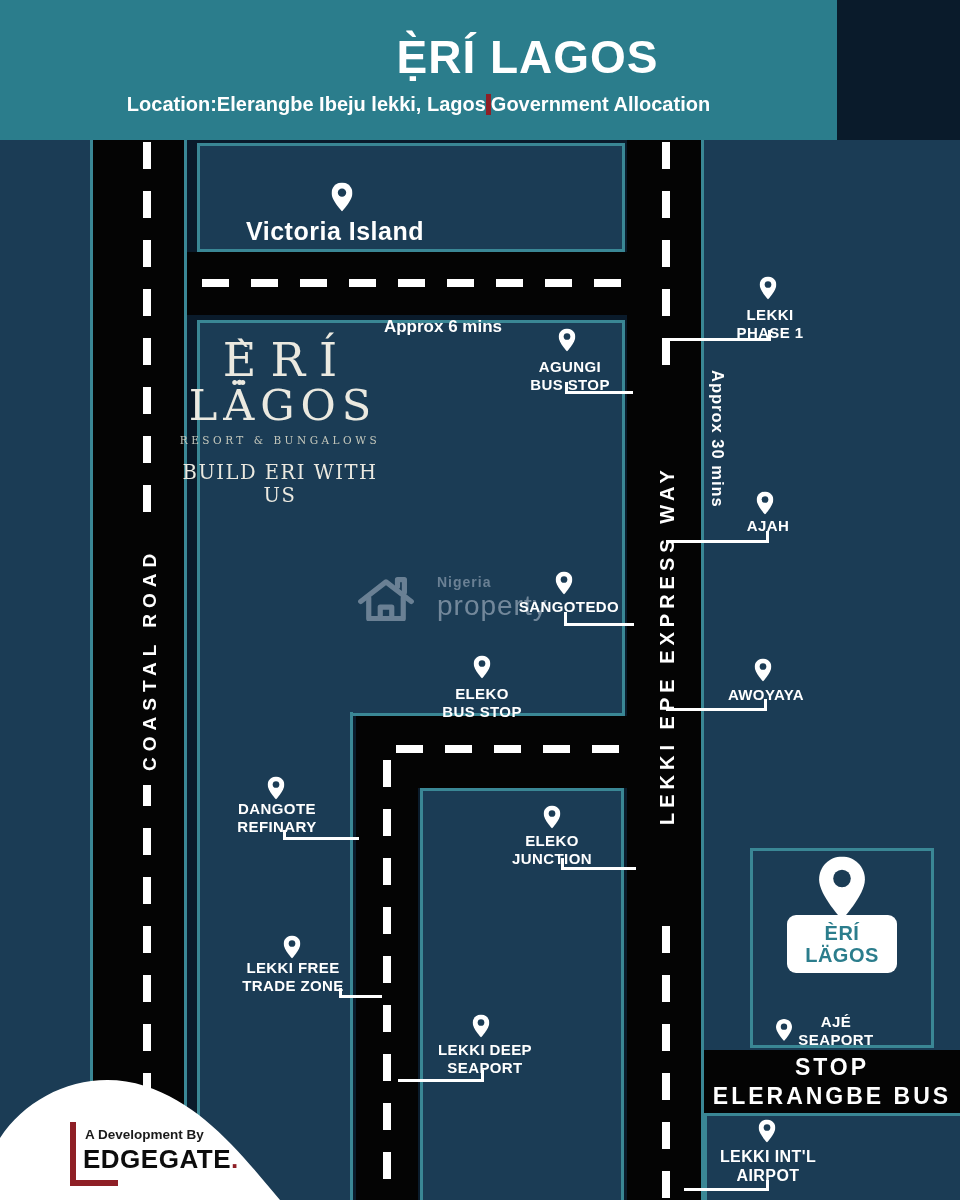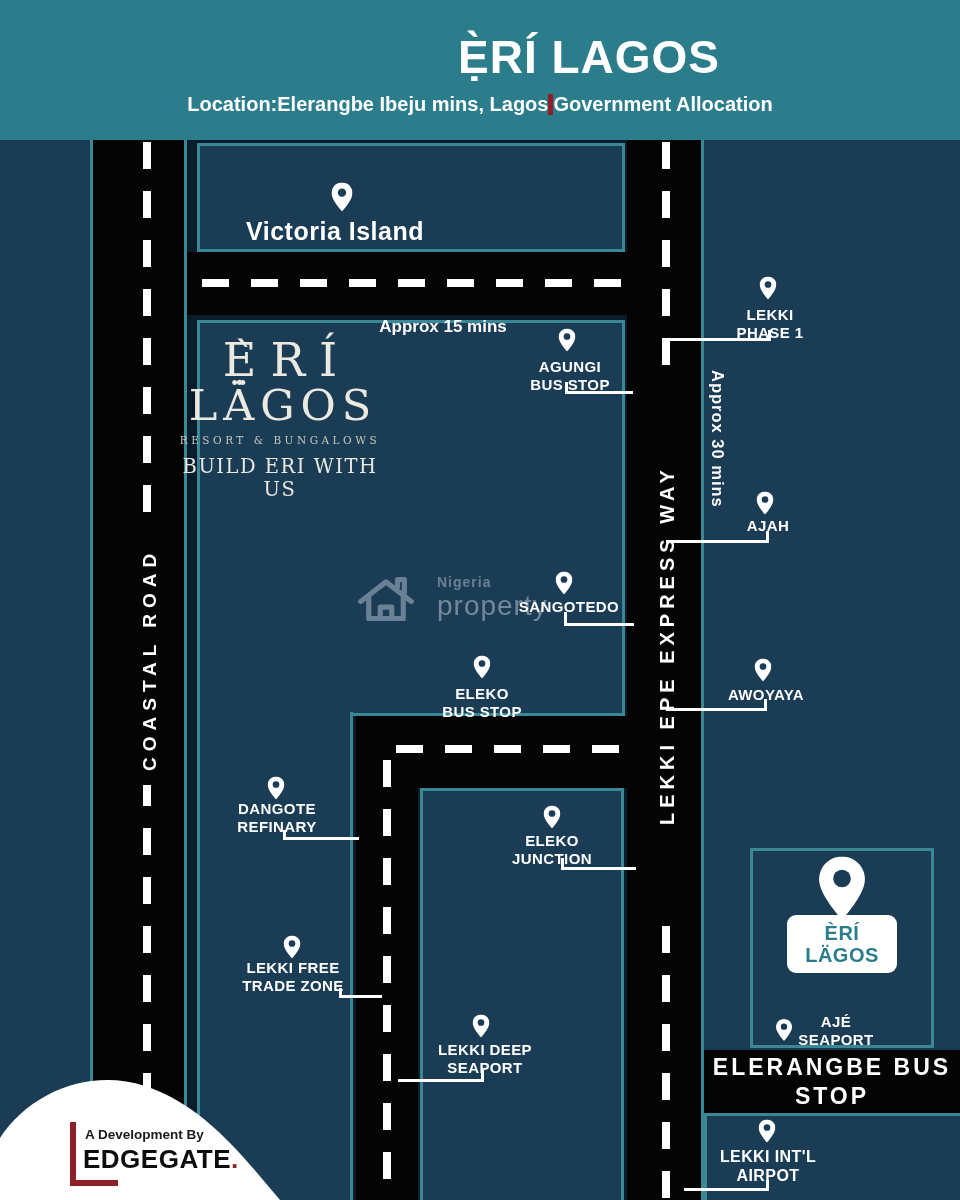--- a/index.html
+++ b/index.html
@@ -1,20 +1,20 @@
 <!DOCTYPE html>
 <html><head>
 <meta charset="utf-8">
 <style>
   * { box-sizing: border-box; margin: 0; padding: 0; }
   body { font-family: "Liberation Sans", "DejaVu Sans", sans-serif; background:#222; }
   .stage { position:relative; width:960px; height:1200px; overflow:hidden; background:#0a1b2b; }
 
   
-  .header { position:absolute; left:0; top:0; width:960px; height:140px; background:#2b7d8c; color:#fff; }
+  .header { position:absolute; left:0; top:0; width:837px; height:140px; background:#2b7d8c; color:#fff; }
   .title-row { display:flex; justify-content:center; align-items:baseline; gap:16px; padding-left:218px; margin-top:30px; }
   .title-main { font-size:46px; font-weight:800; letter-spacing:1px; }
   .title-suffix { font-size:27px; font-weight:700; }
   .subtitle-row { display:flex; justify-content:center; align-items:center; margin-top:9px; font-size:20px; }
   .loc-label { font-weight:800; }
   .loc-value { font-weight:600; }
   .red-bar { width:5px; height:21px; background:#8e1f26; }
   .alloc { font-weight:600; }
 
   
@@ -36,21 +36,21 @@
   .vi-label { font-size:25px; font-weight:600; letter-spacing:.5px;text-align:center; }
   .t30 { writing-mode:vertical-rl; letter-spacing:1px; font-size:16.5px; }
   .coastal-name { left:128px; top:533px; width:44px; height:252px; font-size:19px; letter-spacing:6px; }
   .express-name { left:645px; top:383px; width:44px; height:524px; font-size:20px; letter-spacing:5px; }
 
   .logo { position:absolute; left:168px; top:336px; width:224px; text-align:center; color:#ebe9e0;
           font-family:"DejaVu Serif","Liberation Serif",serif; }
   .logo-l1 { font-size:46px; letter-spacing:14px; padding-left:14px; line-height:1.05; }
   .logo-l2 { font-size:43px; letter-spacing:6px; padding-left:6px; line-height:1.0; }
   .logo-tag { font-size:10.5px; letter-spacing:3.5px; margin-top:7px; color:#c6c9bd; }
-  .logo-slogan { font-size:19.5px; letter-spacing:1.5px; margin-top:9px; }
+  .logo-slogan { font-size:19.5px; letter-spacing:1.5px; margin-top:15px; }
 
   .watermark { position:absolute; left:348px; top:574px; display:flex; align-items:center; gap:13px; opacity:.8; }
   .wm-text .wm1 { font-size:14px; color:#7e92a4; letter-spacing:1px; font-weight:600; }
   .wm-text .wm2 { font-size:28px; color:#8a9cad; font-weight:400; letter-spacing:1px; }
 
   .dest-box { position:absolute; left:787px; top:915px; width:110px; height:58px; background:#fff; border-radius:9px;
               display:flex; flex-direction:column; align-items:center; justify-content:center;
               font-size:20px; font-weight:800; color:#2b7d8c; letter-spacing:.5px; line-height:1.1; text-align:center; }
   .band-text { position:absolute; left:704px; top:1053px; width:256px; color:#fff; text-align:center;
                font-size:23px; font-weight:700; letter-spacing:3px; line-height:1.25; }
@@ -67,21 +67,21 @@
 <body>
 
 <div class="stage">
 
   <div class="header">
     <div class="title-row">
       <span class="title-main">Ẹ̀RÍ LAGOS</span>
     </div>
     <div class="subtitle-row">
       <span class="loc-label">Location:</span>
-      <span class="loc-value">Elerangbe Ibeju mins, Lagos</span>
+      <span class="loc-value">Elerangbe Ibeju lekki, Lagos</span>
       <span class="red-bar"></span>
       <span class="alloc">Government Allocation</span>
     </div>
   </div>
 
   <div class="fill" style="left:0;top:140px;width:90px;height:1060px"></div>
   <div class="block" style="left:197px;top:143px;width:428px;height:109px"></div>
   <div class="block" style="left:197px;top:320px;width:428px;height:396px"></div>
   <div class="fill" style="left:197px;top:712px;width:156px;height:488px;border-left:3px solid #3a8795;border-right:3px solid #3a8795"></div>
   <div class="block" style="left:420px;top:788px;width:204px;height:412px;border-bottom:none"></div>
@@ -119,21 +119,21 @@
     </div>
   </div>
 
   <div class="logo">
     <div class="logo-l1">Ẹ̀RÍ</div>
     <div class="logo-l2">LÄGOS</div>
     <div class="logo-tag">RESORT &amp; BUNGALOWS</div>
     <div class="logo-slogan">BUILD ERI WITH US</div>
   </div>
 
-  <div class="time" style="left:443px;top:317px;transform:translateX(-50%)">Approx 15 mins</div>
+  <div class="time" style="left:443px;top:317px;transform:translateX(-50%)">Approx 6 mins</div>
   <div class="time t30" style="left:708px;top:370px;height:140px">Approx 30 mins</div>
 
   <div class="conn" style="left:565px;top:382px;width:3px;height:12px"></div>
   <div class="conn" style="left:565px;top:391px;width:68px;height:3px"></div>
   <div class="conn" style="left:666px;top:338px;width:105px;height:3px"></div>
   <div class="conn" style="left:768px;top:330px;width:3px;height:11px"></div>
   <div class="conn" style="left:666px;top:540px;width:103px;height:3px"></div>
   <div class="conn" style="left:766px;top:531px;width:3px;height:12px"></div>
   <div class="conn" style="left:564px;top:612px;width:3px;height:14px"></div>
   <div class="conn" style="left:564px;top:623px;width:70px;height:3px"></div>
@@ -284,22 +284,22 @@
         <path d="M12 0C5.37 0 0 5.37 0 12c0 8.25 12 21 12 21s12-12.75 12-21C24 5.37 18.63 0 12 0z" fill="#fff"></path>
         <circle cx="12" cy="11.5" r="4.8" fill="#1b3c55"></circle>
       </svg>
   </div>
   <div class="plabel" style="left:836px;top:1013px">
     <span>AJÉ</span>
       <span>SEAPORT</span>
   </div>
 
   <div class="band-text">
-    <span>ELERANGBE BUS</span>
-      <span>STOP</span>
+    <span>STOP</span>
+      <span>ELERANGBE BUS</span>
   </div>
 
   <div class="pin" style="left:767px;top:1131px">
     <svg width="17" height="23" viewBox="0 0 24 33">
         <path d="M12 0C5.37 0 0 5.37 0 12c0 8.25 12 21 12 21s12-12.75 12-21C24 5.37 18.63 0 12 0z" fill="#fff"></path>
         <circle cx="12" cy="11.5" r="4.8" fill="#1b3c55"></circle>
       </svg>
   </div>
   <div class="plabel" style="left:768px;top:1148px;font-size:16px">
     <span>LEKKI INT'L</span>

